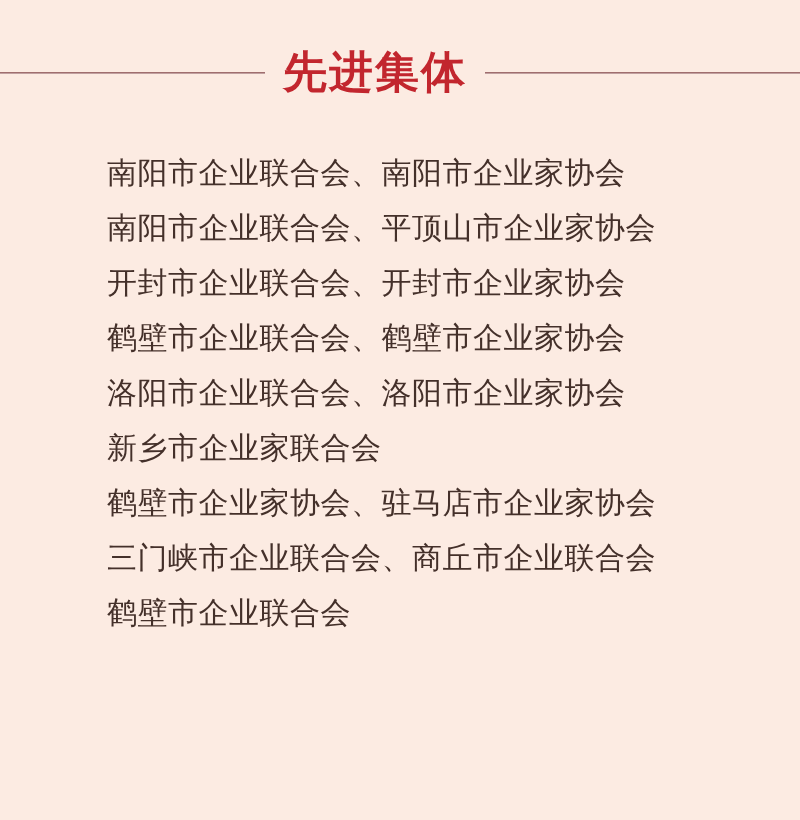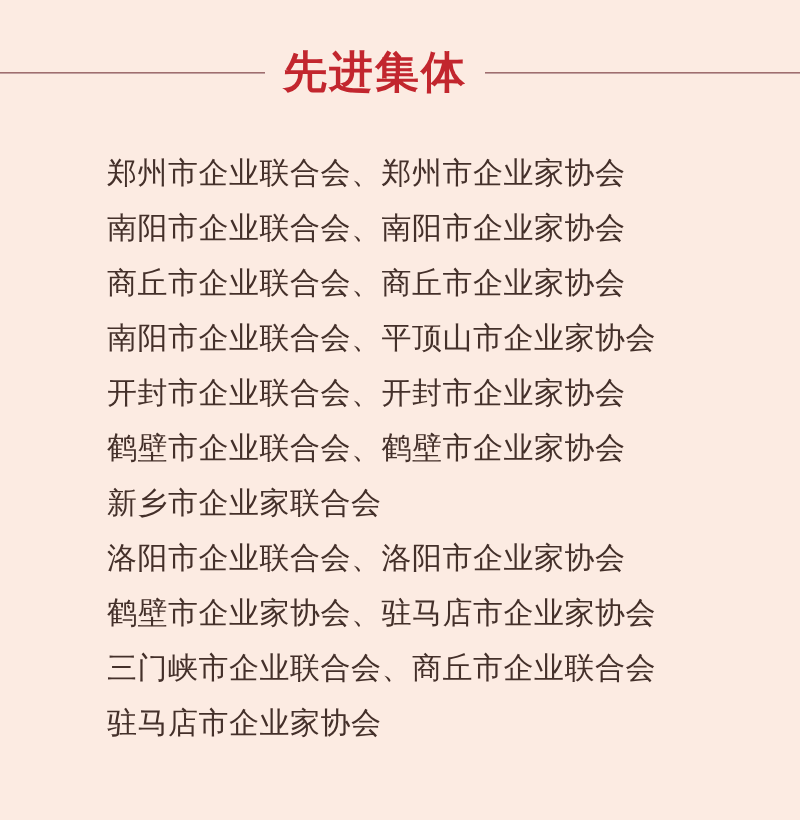--- a/index.html
+++ b/index.html
@@ -68,25 +68,23 @@
 </head>
 <body>
 
 <div class="page">
   <div class="header">
     <div class="divider-line divider-left"></div>
     <h1 class="page-title">先进集体</h1>
     <div class="divider-line divider-right"></div>
   </div>
   <div class="award-list">
-      <div class="list-item">郑州市企业联合会、郑州市企业家协会</div>
       <div class="list-item">南阳市企业联合会、南阳市企业家协会</div>
-      <div class="list-item">商丘市企业联合会、商丘市企业家协会</div>
       <div class="list-item">南阳市企业联合会、平顶山市企业家协会</div>
       <div class="list-item">开封市企业联合会、开封市企业家协会</div>
       <div class="list-item">鹤壁市企业联合会、鹤壁市企业家协会</div>
+      <div class="list-item">洛阳市企业联合会、洛阳市企业家协会</div>
       <div class="list-item">新乡市企业家联合会</div>
-      <div class="list-item">洛阳市企业联合会、洛阳市企业家协会</div>
       <div class="list-item">鹤壁市企业家协会、驻马店市企业家协会</div>
       <div class="list-item">三门峡市企业联合会、商丘市企业联合会</div>
-      <div class="list-item">驻马店市企业家协会</div>
+      <div class="list-item">鹤壁市企业联合会</div>
     </div>
 </div>
 
 </body></html>

